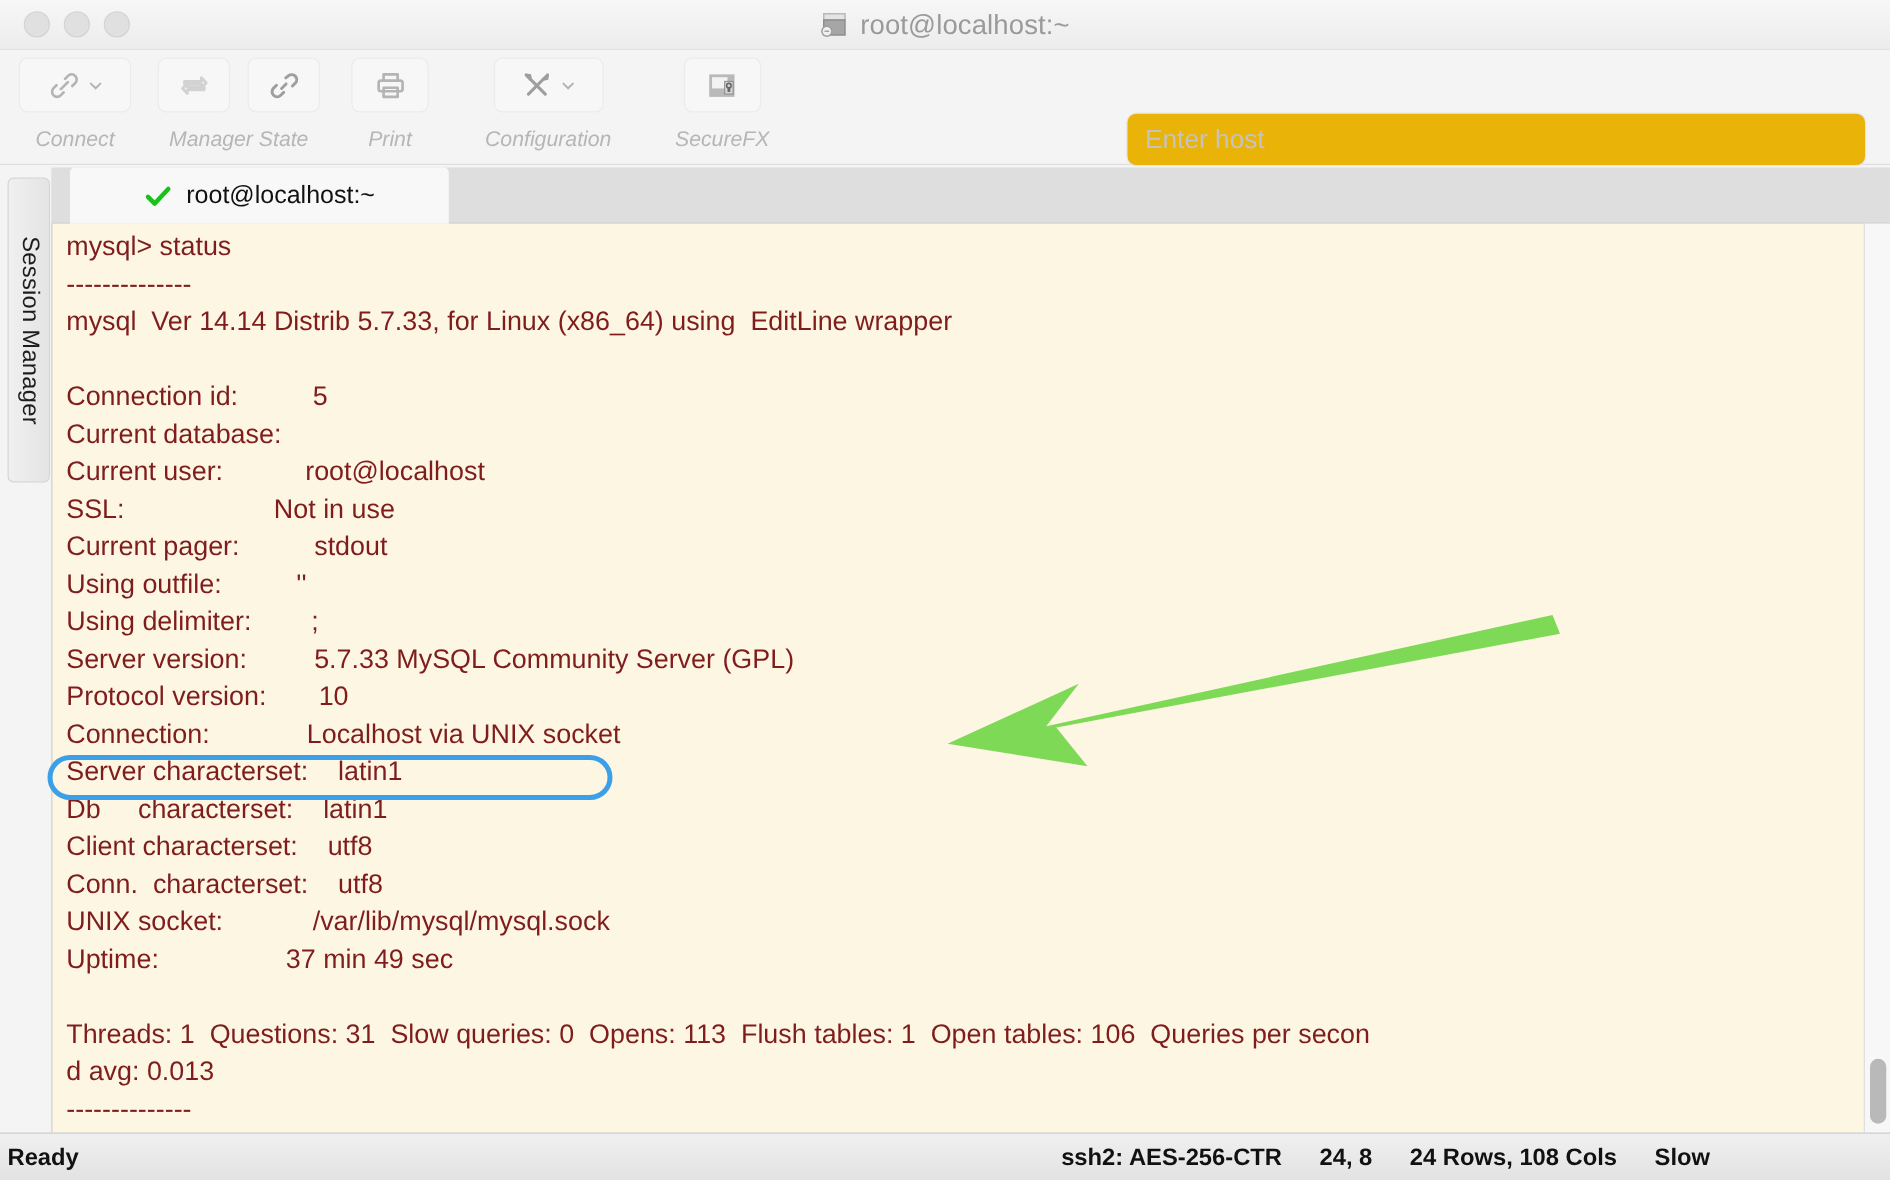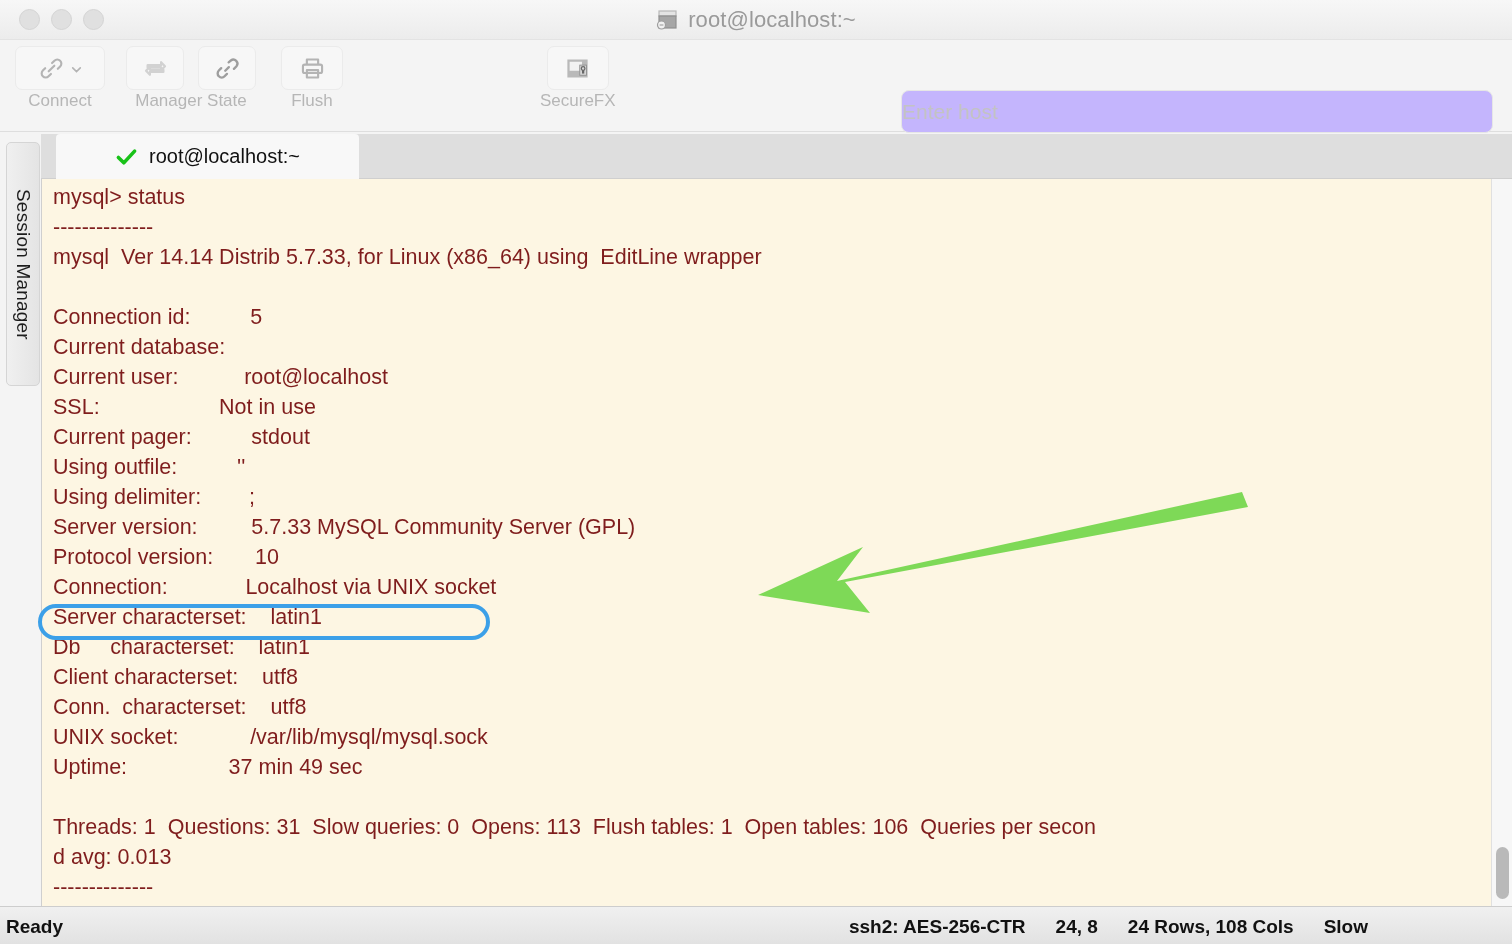--- a/index.html
+++ b/index.html
@@ -54,33 +54,34 @@
   .tb-btn {
     height: 44px;
     border: 1px solid #ebebeb;
     border-radius: 7px;
     background: #f7f7f7;
     display: flex; align-items: center; justify-content: center;
     gap: 5px;
     padding: 0 10px;
   }
   .tb-label {
-    margin-top: 1px;
-    font-size: 17px; color: #b6b6b6; white-space: nowrap;
+    margin-top: 12px;
+    font-size: 17px; color: #b6b6b6; white-space: nowrap; font-style: italic;
   }
   .chev { width: 13px; height: 13px; flex: none; }
   .ico { width: 27px; height: 27px; flex: none; display:block; }
 
   .hostbox {
     position: absolute; left: 901px; top: 50px;
     width: 592px; height: 43px;
-    background: #c4b5fd;
+    background: #eab308;
     border: 1px solid #e6e6e6;
     border-radius: 8px;
     display: flex; align-items: center;
+    padding-left: 14px;
   }
   .hostbox input {
     border: none; outline: none; background: transparent;
     font-family: "Liberation Sans", sans-serif;
     font-size: 21px; color: #555; width: 100%;
   }
   .hostbox input::placeholder { color: #c3c3c3; }
   .connectbar-label {
     position: absolute; left: 901px; top: 100px; width: 592px;
     text-align: center; font-size: 17px; color: #b6b6b6;
@@ -258,23 +259,41 @@
     <div class="tb-group" style="left:281px;">
       <div class="tb-btn" style="width:62px;">
         <span class="ico">
           <svg viewBox="0 0 24 24" width="27" height="27" fill="none" stroke="#b4b4b4" stroke-width="1.9" stroke-linejoin="round">
             <path d="M7 8.5 V4 h10 v4.5"></path>
             <rect x="3.5" y="8.5" width="17" height="7.5" rx="1.6"></rect>
             <rect x="7" y="13.5" width="10" height="6.5"></rect>
           </svg>
         </span>
       </div>
-      <span class="tb-label">Flush</span>
-    </div>
-
+      <span class="tb-label">Print</span>
+    </div>
+
+    <div class="tb-group" style="left:388px;">
+      <div class="tb-btn" style="width:88px;">
+        <span class="ico">
+          <svg viewBox="0 0 24 24" width="27" height="27" fill="none" stroke="#9e9e9e" stroke-width="2.2" stroke-linecap="round">
+            <path d="M5 5 L18 18"></path>
+            <path d="M18.5 5.5 L6 18"></path>
+            <path d="M4.4 4.4 l2.5 .5 .5 2.5"></path>
+            <path d="M19.6 4.4 l-.5 2.5 -2.5 .5"></path>
+          </svg>
+        </span>
+        <span class="chev">
+          <svg viewBox="0 0 12 12" width="13" height="13" fill="none" stroke="#b4b4b4" stroke-width="1.5" stroke-linecap="round">
+              <path d="M2.5 4.5 L6 8 L9.5 4.5"></path>
+            </svg>
+        </span>
+      </div>
+      <span class="tb-label">Configuration</span>
+    </div>
 
     <div class="tb-group" style="left:540px;">
       <div class="tb-btn" style="width:62px;">
         <span class="ico">
           <svg viewBox="0 0 24 24" width="27" height="27">
             <rect x="3" y="4" width="18" height="16" fill="#b9b9b9"></rect>
             <rect x="5" y="6" width="11" height="8" fill="#f2f2f2"></rect>
             <rect x="14" y="9" width="6" height="9" fill="#d6d6d6" stroke="#8f8f8f" stroke-width="0.8"></rect>
             <circle cx="17" cy="12" r="1.6" fill="none" stroke="#666" stroke-width="1.1"></circle>
             <rect x="16" y="13.5" width="2" height="3" fill="#666"></rect>

